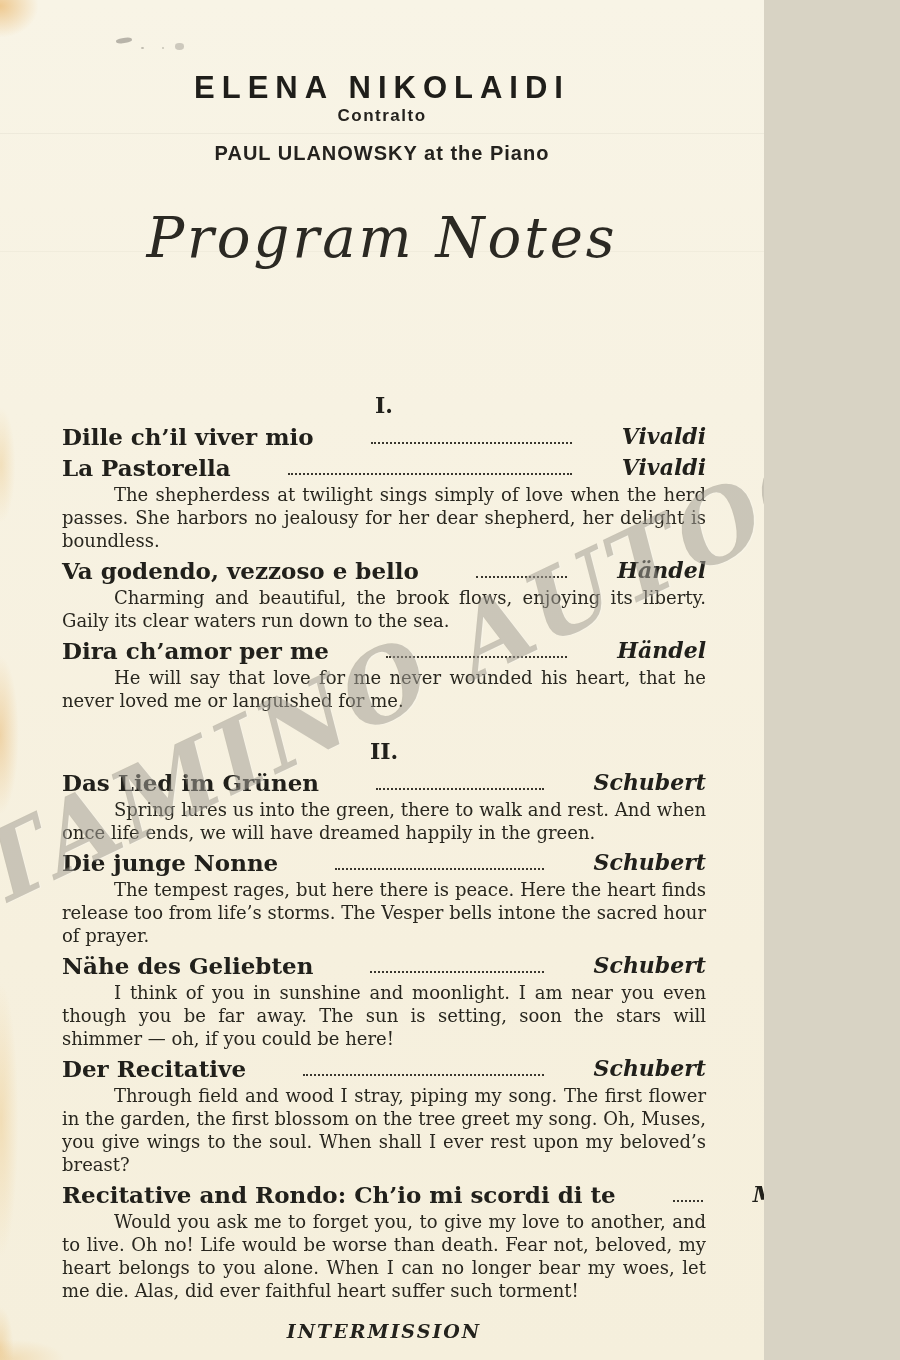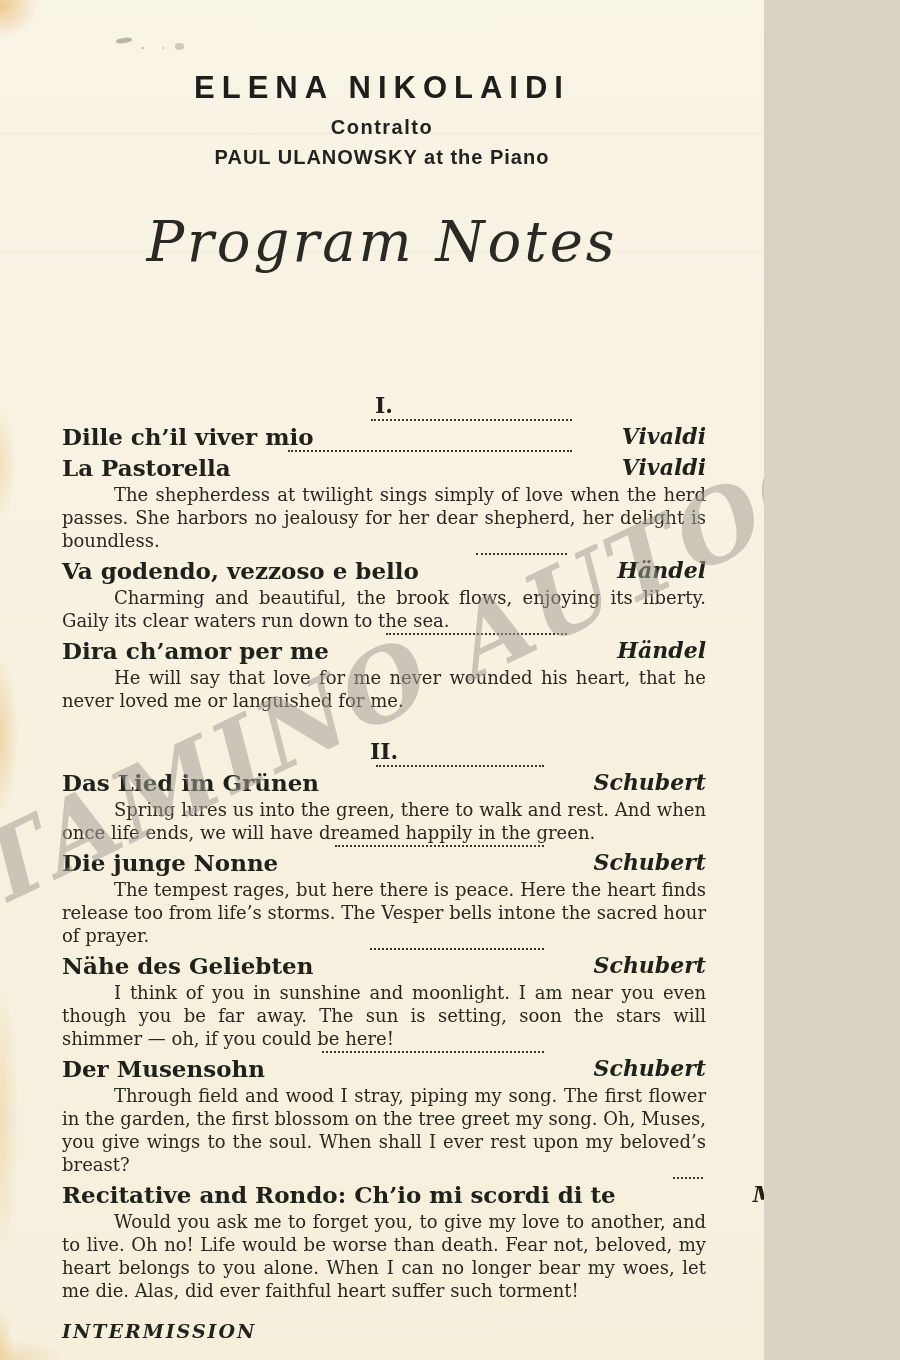--- a/index.html
+++ b/index.html
@@ -35,26 +35,26 @@
   .sm4{left:175px;top:43px;width:9px;height:7px;opacity:.3;border-radius:45%;}
 
   
   .header{position:absolute;top:0;left:0;right:0;text-align:center;z-index:2;}
   .artist{
     margin-top:70px;
     font-family:"Liberation Sans", sans-serif;font-weight:bold;
     font-size:31px;letter-spacing:7px;color:#1f1e1a;
   }
   .voice{
-    margin-top:10px;
+    margin-top:0;
     font-family:"Liberation Sans", sans-serif;font-weight:bold;
-    font-size:20px;letter-spacing:1.5px;color:#24221e;
+    font-size:17px;letter-spacing:1.5px;color:#24221e;
   }
   .pianist{
-    margin-top:7px;
+    margin-top:16px;
     font-family:"Liberation Sans", sans-serif;font-weight:bold;
     font-size:20px;letter-spacing:1px;color:#24221e;
   }
   .event{
     margin-top:19px;
     font-family:"Liberation Sans", sans-serif;font-weight:bold;
     font-size:25px;letter-spacing:1px;color:#1f1e1a;
   }
   .script-title{
     margin-top:40px;
@@ -64,39 +64,39 @@
 
   
   .content{position:absolute;left:62px;right:58px;top:392px;z-index:2;}
   .numeral{
     text-align:center;font-weight:bold;font-size:22px;line-height:26px;
     color:#21201b;margin:0 0 2px 0;
   }
   section + section .numeral{margin-top:26px;}
   section[data-idx="2"] .numeral{margin-top:18px;}
   .entry-row{
-    display:flex;align-items:flex-start;
+    display:flex;align-items:flex-end;
     font-size:23px;line-height:25px;margin-top:6px;
     color:#21201b;font-weight:600;gap:48px;
   }
   .entry-title{white-space:nowrap;}
   .entry-leader{
     flex:1;border-bottom:2px dotted #39362e;
     margin:0 2px 0 9px;transform:translateY(-5px);
     min-width:30px;font-weight:normal;
   }
   .entry-composer{
     white-space:nowrap;font-style:italic;font-weight:600;font-size:22px;
   }
   .entry-note{
     margin:3px 0 0 0;font-size:18px;line-height:23px;font-weight:normal;
     text-align:justify;text-align-last:left;text-indent:52px;color:#29271f;
   }
   .intermission{
-    margin-top:18px;text-align:left;
+    margin-top:18px;text-align:center;
     font-style:italic;font-weight:600;font-size:19px;letter-spacing:2px;color:#23221d;
   }
 
   
   .watermark{
     position:absolute;left:-18px;top:820px;z-index:5;
     transform:rotate(-25.5deg);transform-origin:left center;
     font-family:"DejaVu Serif", serif;font-style:italic;font-weight:bold;
     font-size:97px;letter-spacing:4px;white-space:nowrap;
     color:rgba(133,127,115,0.40);
@@ -164,21 +164,21 @@
           <span class="entry-composer">Schubert</span>
         </div>
         <p class="entry-note">The tempest rages, but here there is peace. Here the heart finds release too from life’s storms. The Vesper bells intone the sacred hour of prayer.</p>
         <div class="entry-row">
           <span class="entry-title">Nähe des Geliebten</span>
           <span class="entry-leader"></span>
           <span class="entry-composer">Schubert</span>
         </div>
         <p class="entry-note">I think of you in sunshine and moonlight. I am near you even though you be far away. The sun is setting, soon the stars will shimmer — oh, if you could be here!</p>
         <div class="entry-row">
-          <span class="entry-title">Der Musensohn</span>
+          <span class="entry-title">Der Recitative</span>
           <span class="entry-leader"></span>
           <span class="entry-composer">Schubert</span>
         </div>
         <p class="entry-note">Through field and wood I stray, piping my song. The first flower in the garden, the first blossom on the tree greet my song. Oh, Muses, you give wings to the soul. When shall I ever rest upon my beloved’s breast?</p>
       </section>
       <section data-idx="2">
         <div class="entry-row">
           <span class="entry-title">Recitative and Rondo: Ch’io mi scordi di te</span>
           <span class="entry-leader"></span>
           <span class="entry-composer">Muses</span>

